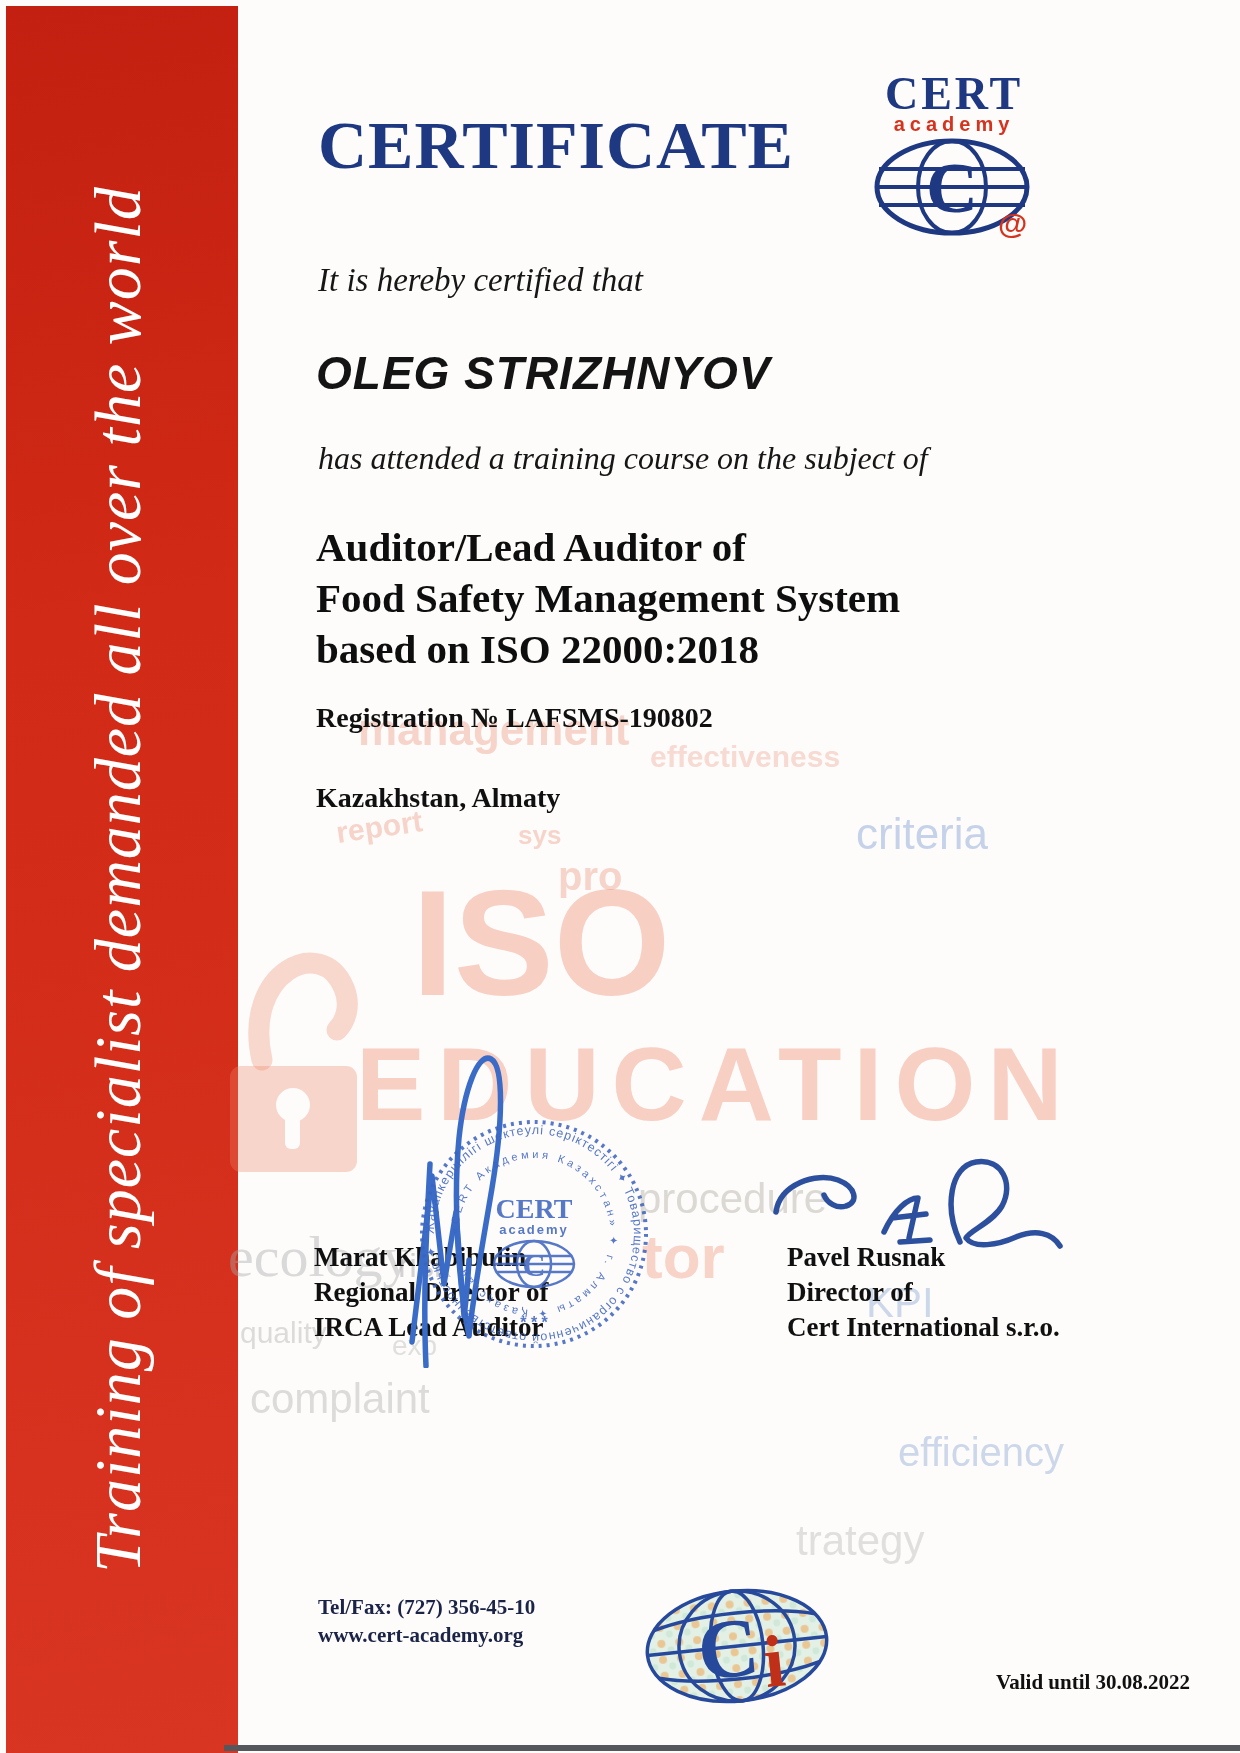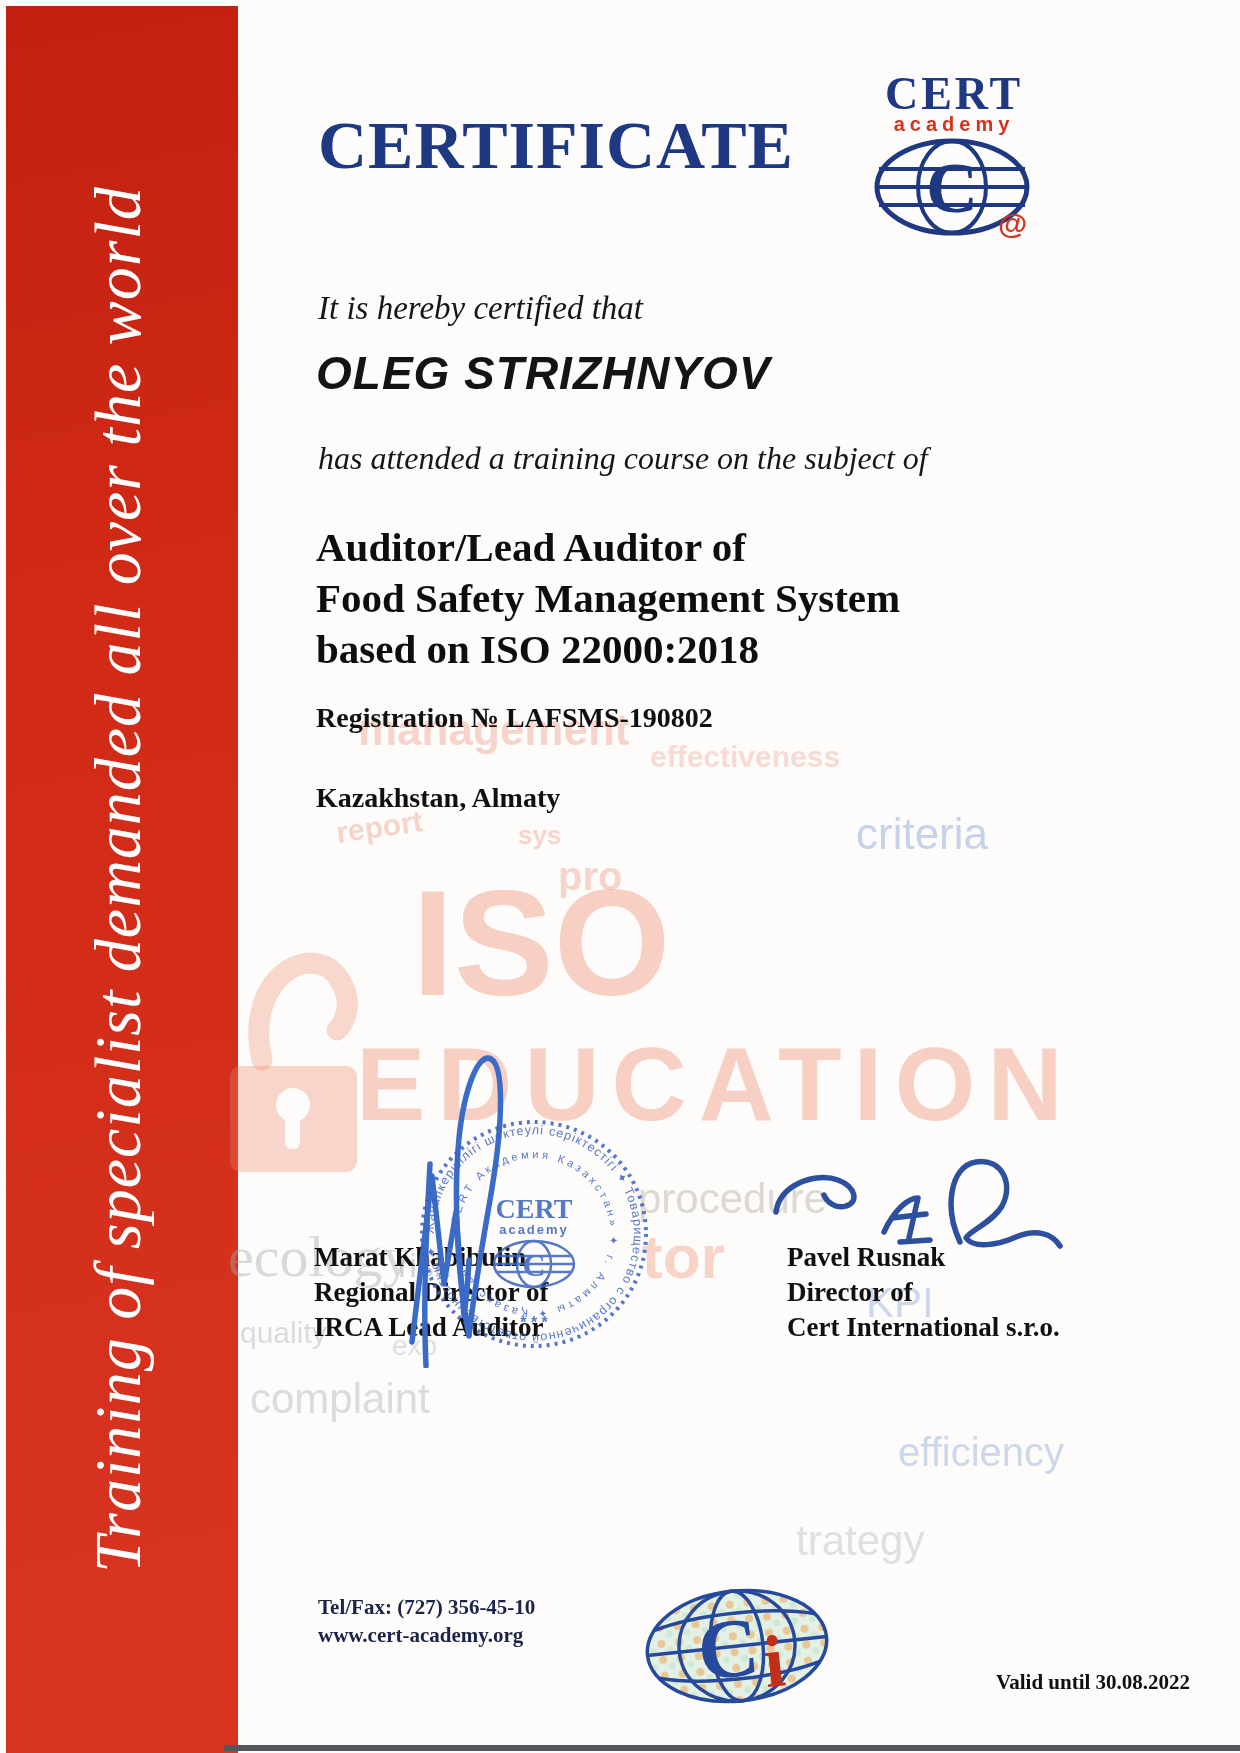--- a/index.html
+++ b/index.html
@@ -25,21 +25,21 @@
 
   
   .title{position:absolute;left:318px;top:106px;z-index:3;font-weight:bold;
          font-size:68px;color:var(--navy);letter-spacing:1px;}
   .logo{position:absolute;left:866px;top:72px;width:176px;text-align:center;z-index:3;}
   .logo-cert{font-size:46px;font-weight:bold;color:var(--navy);letter-spacing:3px;line-height:44px;}
   .logo-academy{font-size:20px;font-weight:bold;color:var(--logo-red);letter-spacing:5px;
         font-family:"Liberation Sans",sans-serif;margin-top:-3px;}
 
   
-  .certify{position:absolute;left:318px;top:262px;z-index:3;font-style:italic;font-size:33px;color:#161616;margin-top:28px;}
+  .certify{position:absolute;left:318px;top:262px;z-index:3;font-style:italic;font-size:33px;color:#161616;}
   .name{position:absolute;left:316px;top:346px;z-index:3;font-family:"Liberation Sans",sans-serif;
         font-style:italic;font-weight:bold;font-size:46px;color:#141414;letter-spacing:1px;}
   .attended{position:absolute;left:318px;top:440px;z-index:3;font-style:italic;font-size:32px;color:#161616;}
   .course{position:absolute;left:316px;top:522px;z-index:3;font-weight:bold;font-size:41px;
         color:#0e0e0e;line-height:51px;}
   .registration{position:absolute;left:316px;top:702px;z-index:3;font-weight:bold;font-size:28px;color:var(--ink);}
   .dateblock{position:absolute;left:316px;top:779px;z-index:3;font-weight:bold;font-size:28px;
         color:var(--ink);line-height:38px;}
   .dateblock sup{font-size:16px;position:relative;top:-1px;}
 

